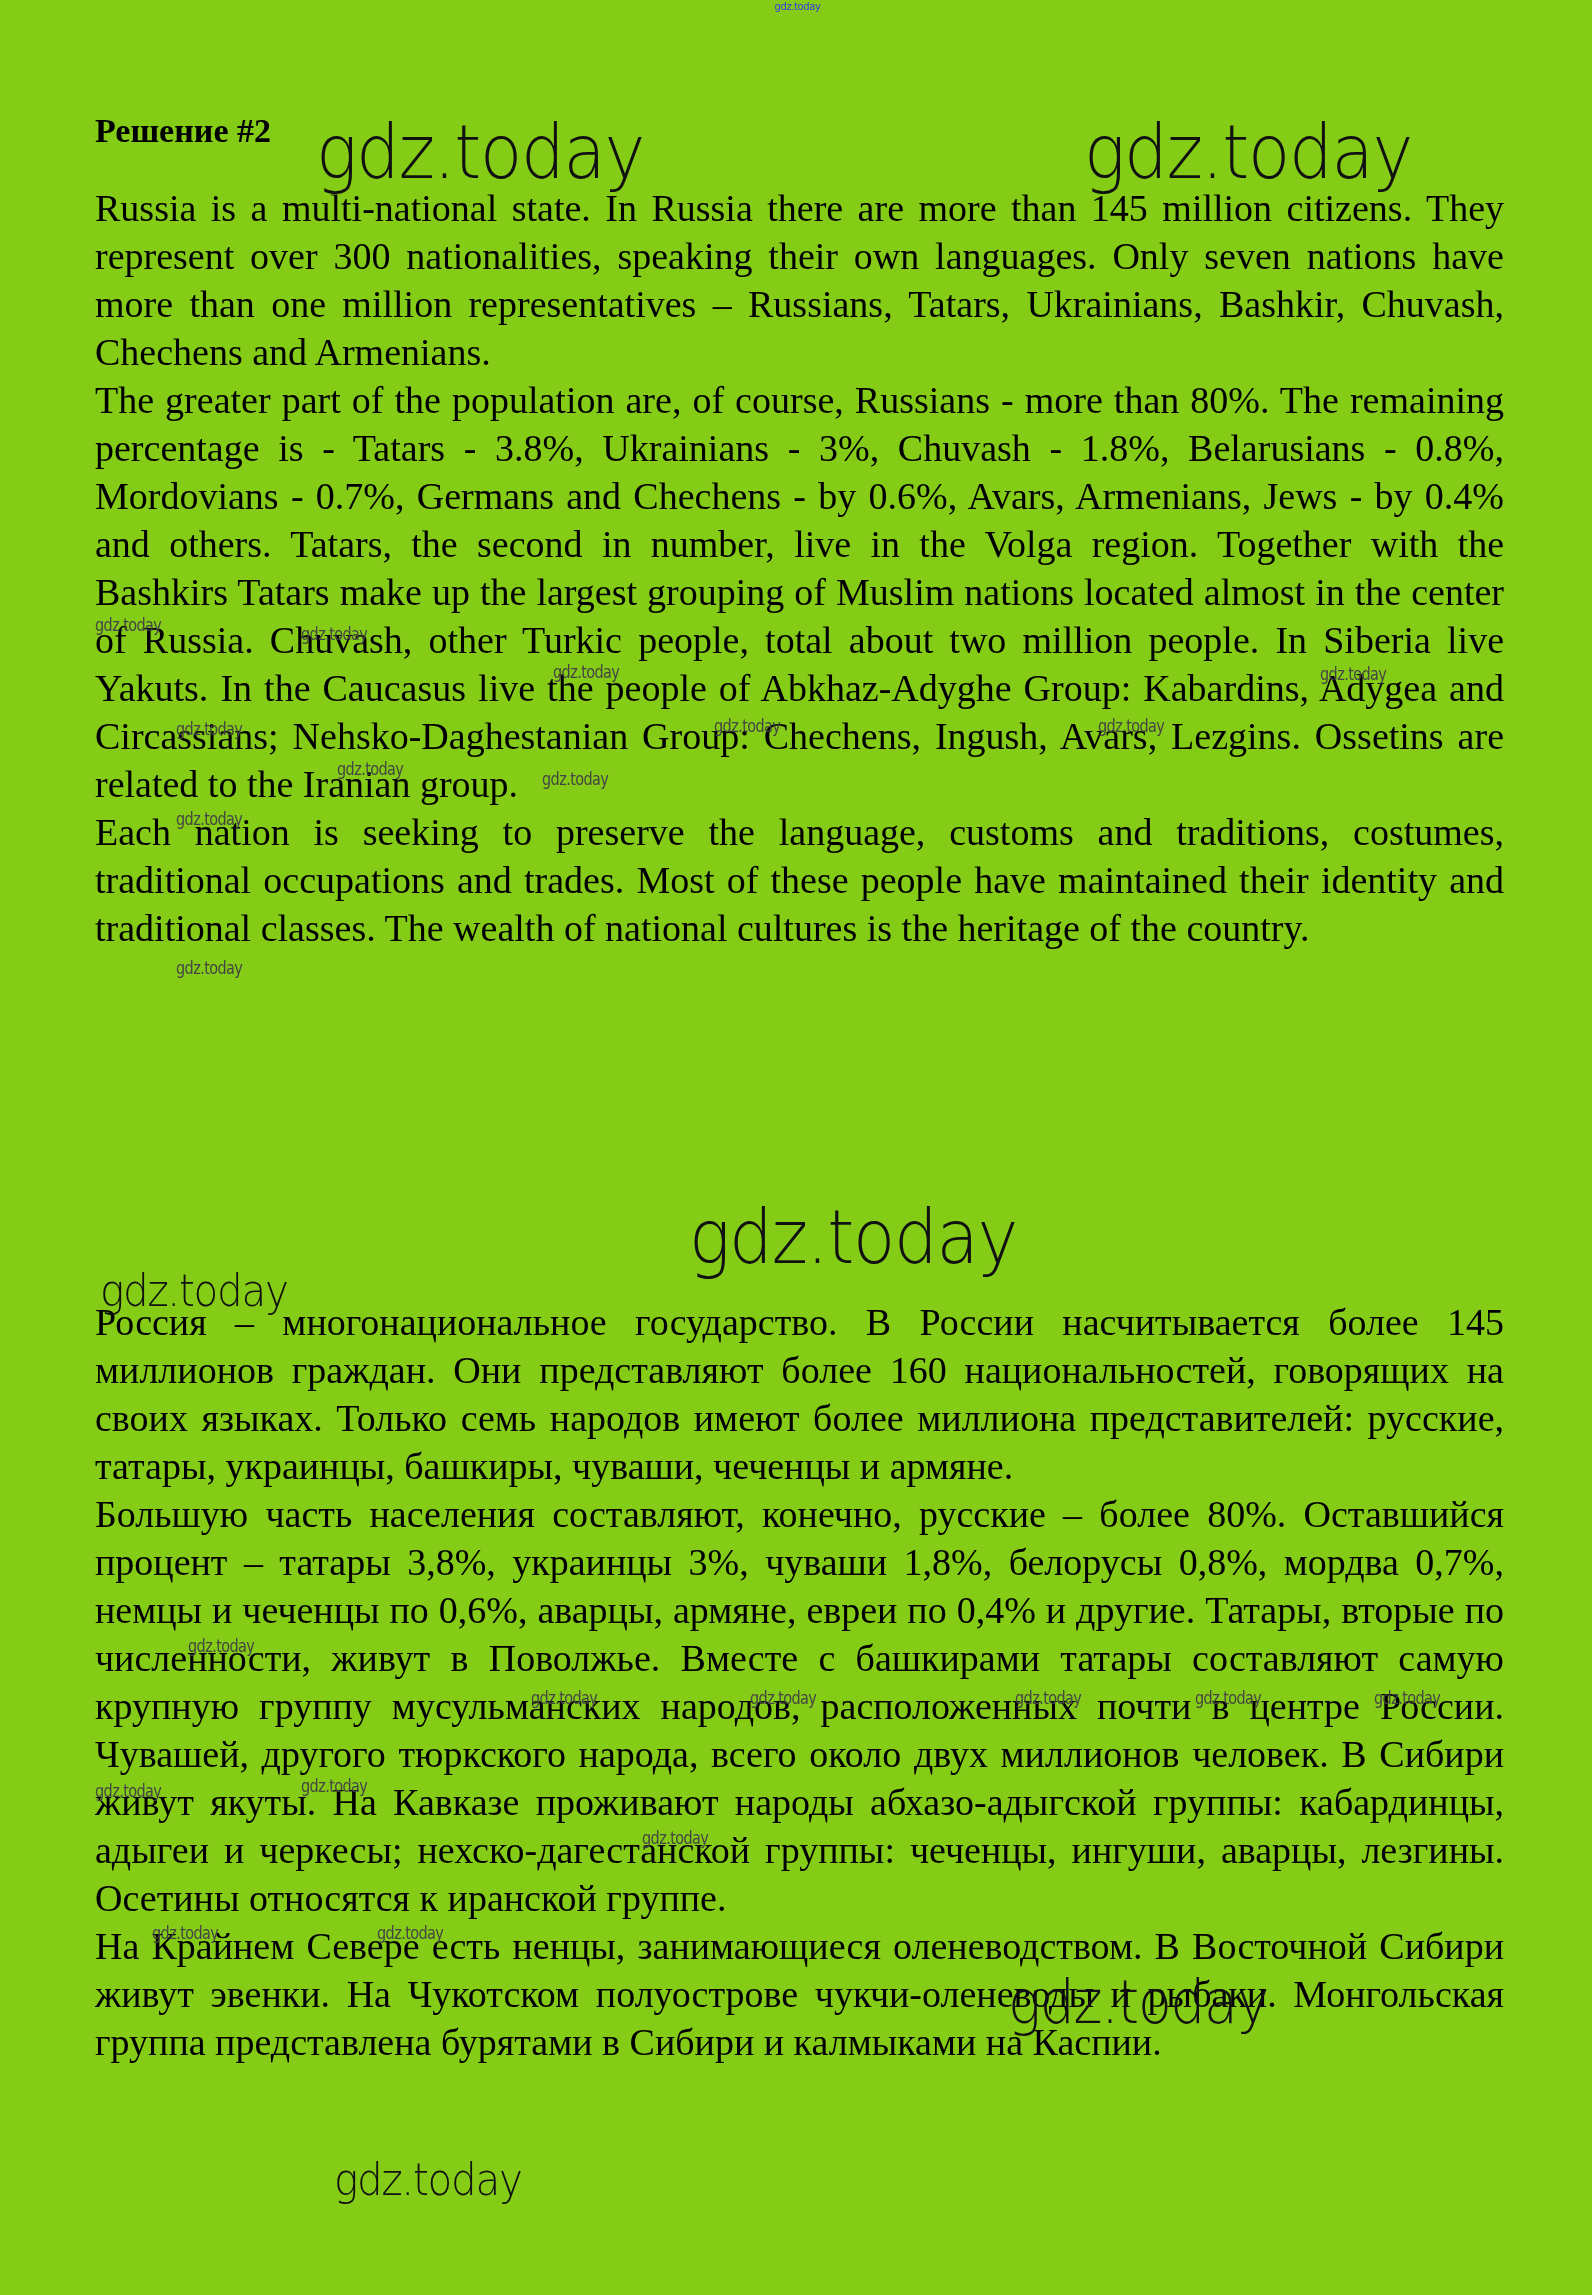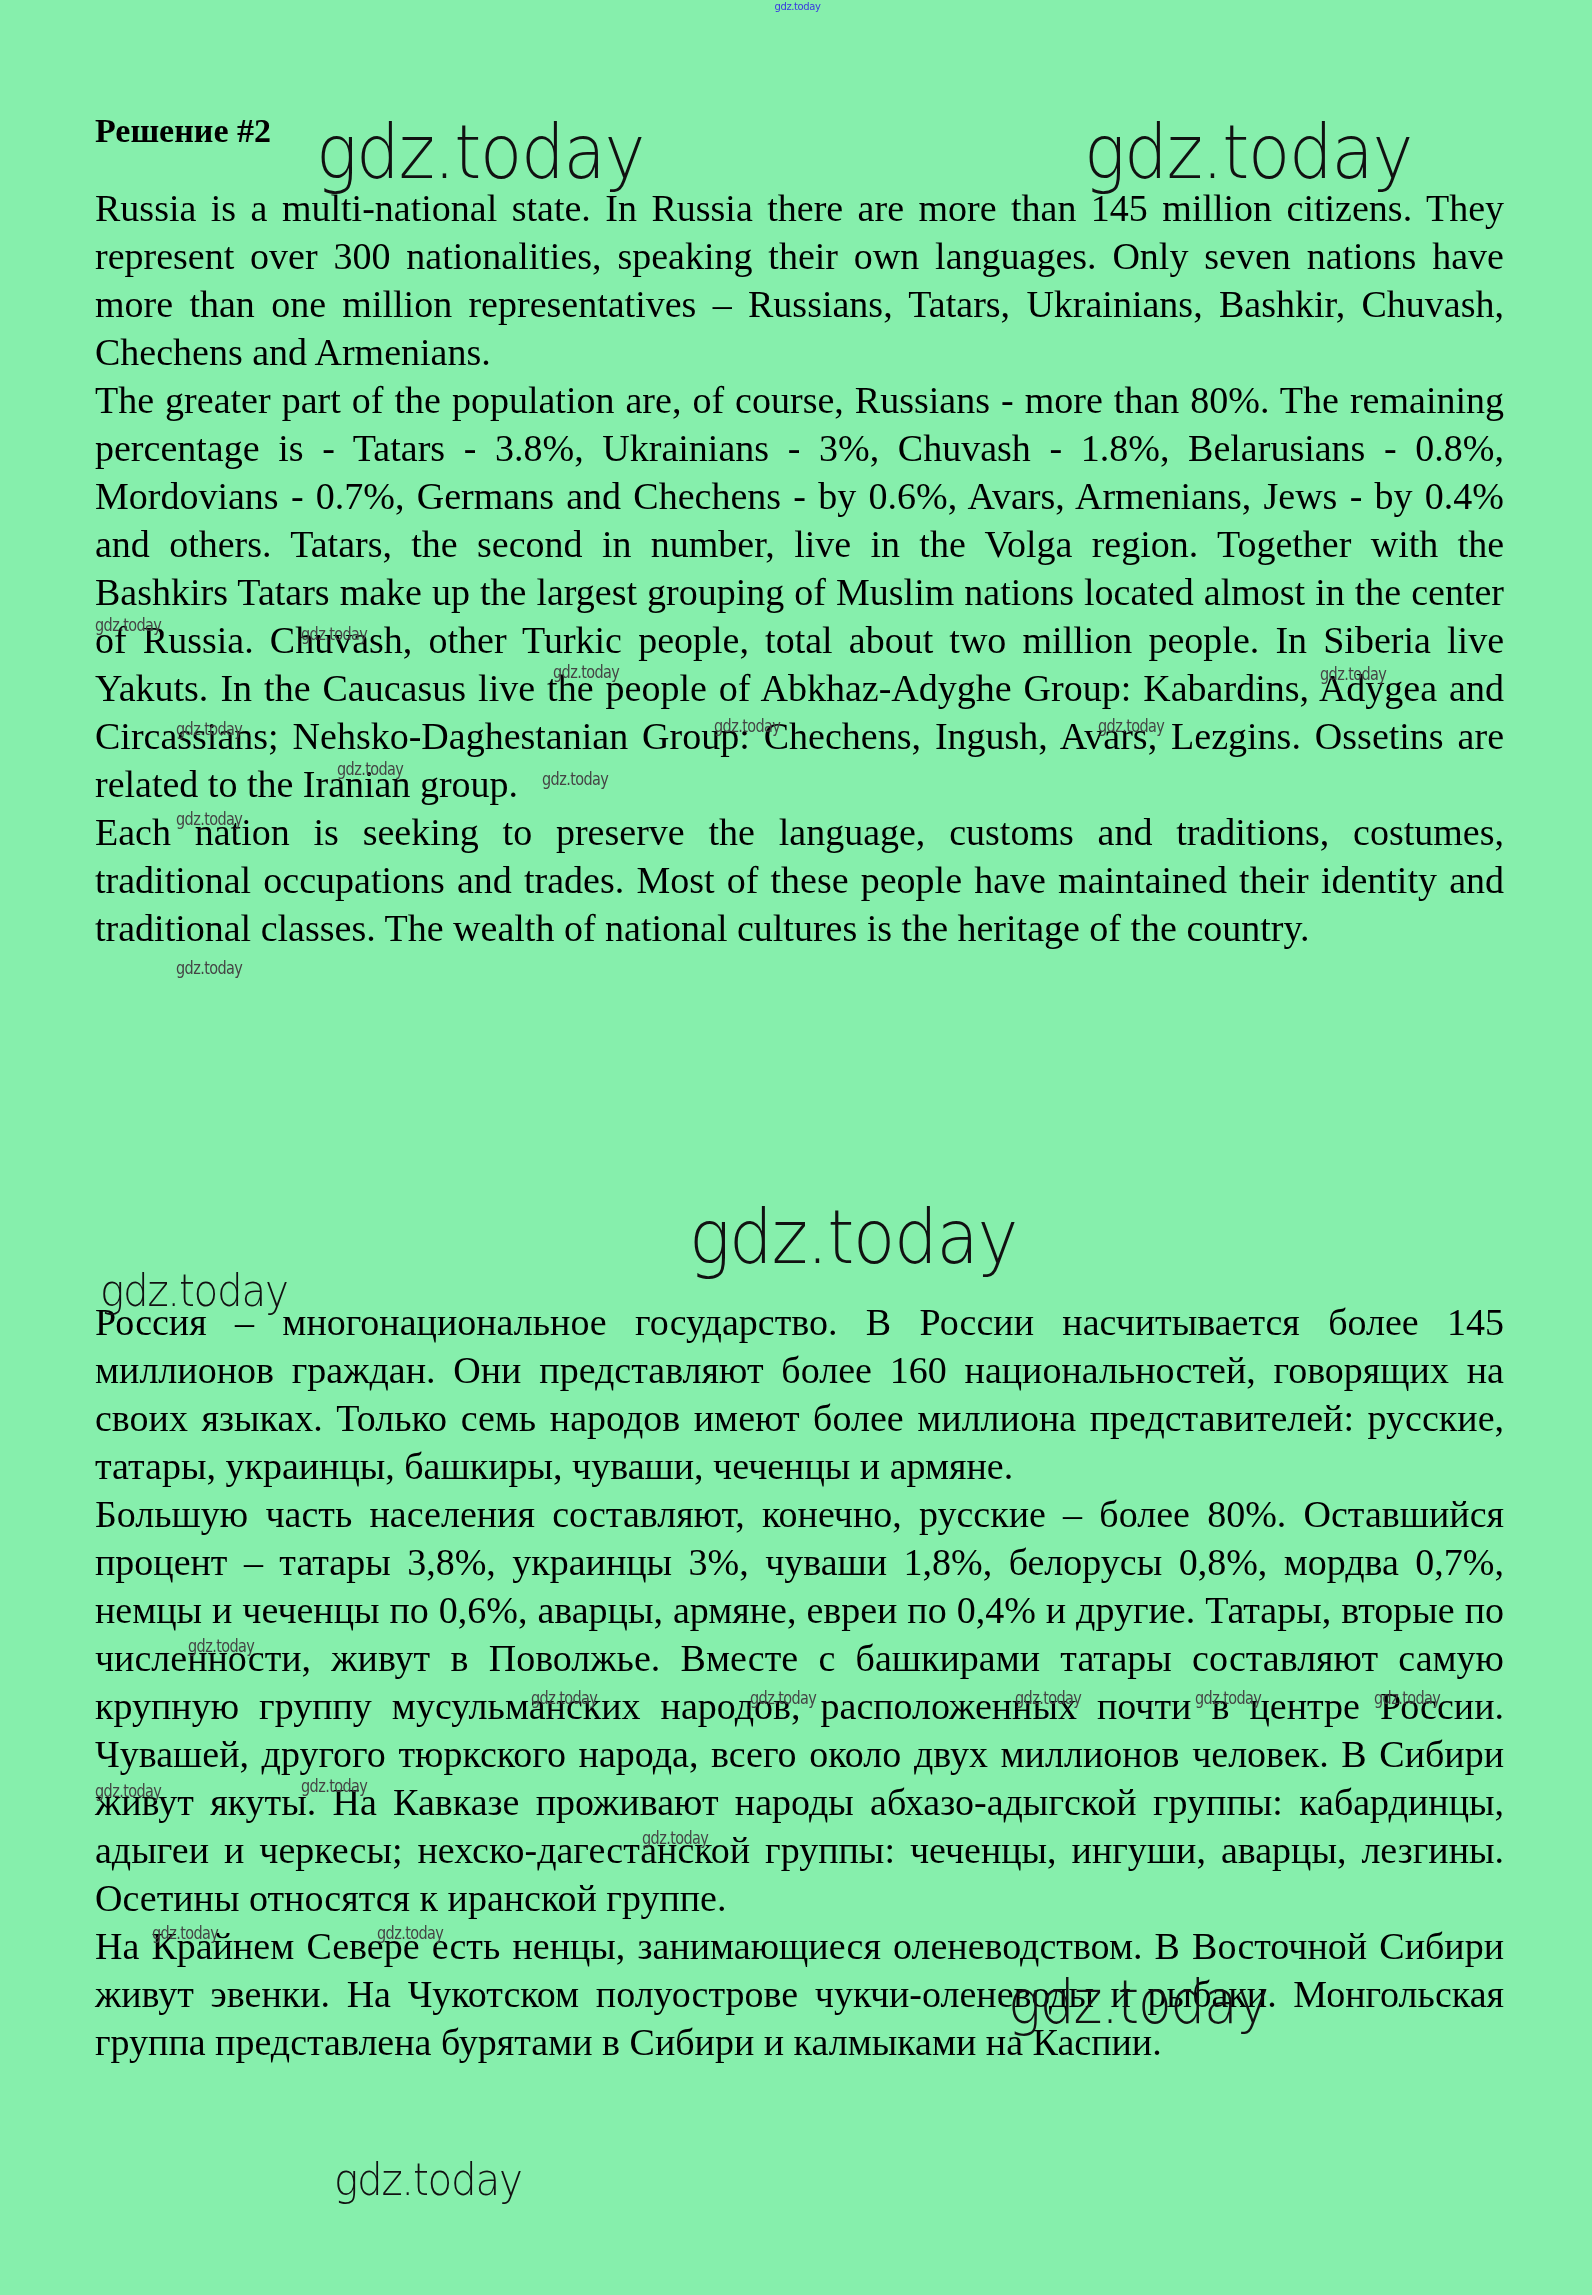--- a/index.html
+++ b/index.html
@@ -1,17 +1,17 @@
 <!DOCTYPE html>
 <html style="font-size:11.5px"><head>
 <meta charset="utf-8">
 <style>
   html, body { margin: 0; padding: 0; background: #ffffff; }
   body { width: 1592px; height: 2295px; position: relative; overflow: hidden; }
-  .page { position: absolute; left: 0; top: 0; width: 1592px; height: 2295px; background: #86efac; }
+  .page { position: absolute; left: 0; top: 0; width: 1592px; height: 2295px; background: #84cc16; }
   .top-mark {
     position: absolute; top: 1.4px; left: 769px; width: 57px; text-align: center;
     font-family: "DejaVu Sans", sans-serif; font-size: 10px; color: #3a3ae0; letter-spacing: -0.4px;
   }
   .heading {
     position: absolute; left: 95px; top: 109px;
     font-family: "Liberation Serif", serif; font-weight: bold; font-size: 34px; color: #000;
     line-height: 43px; white-space: nowrap;
   }
   .content {

